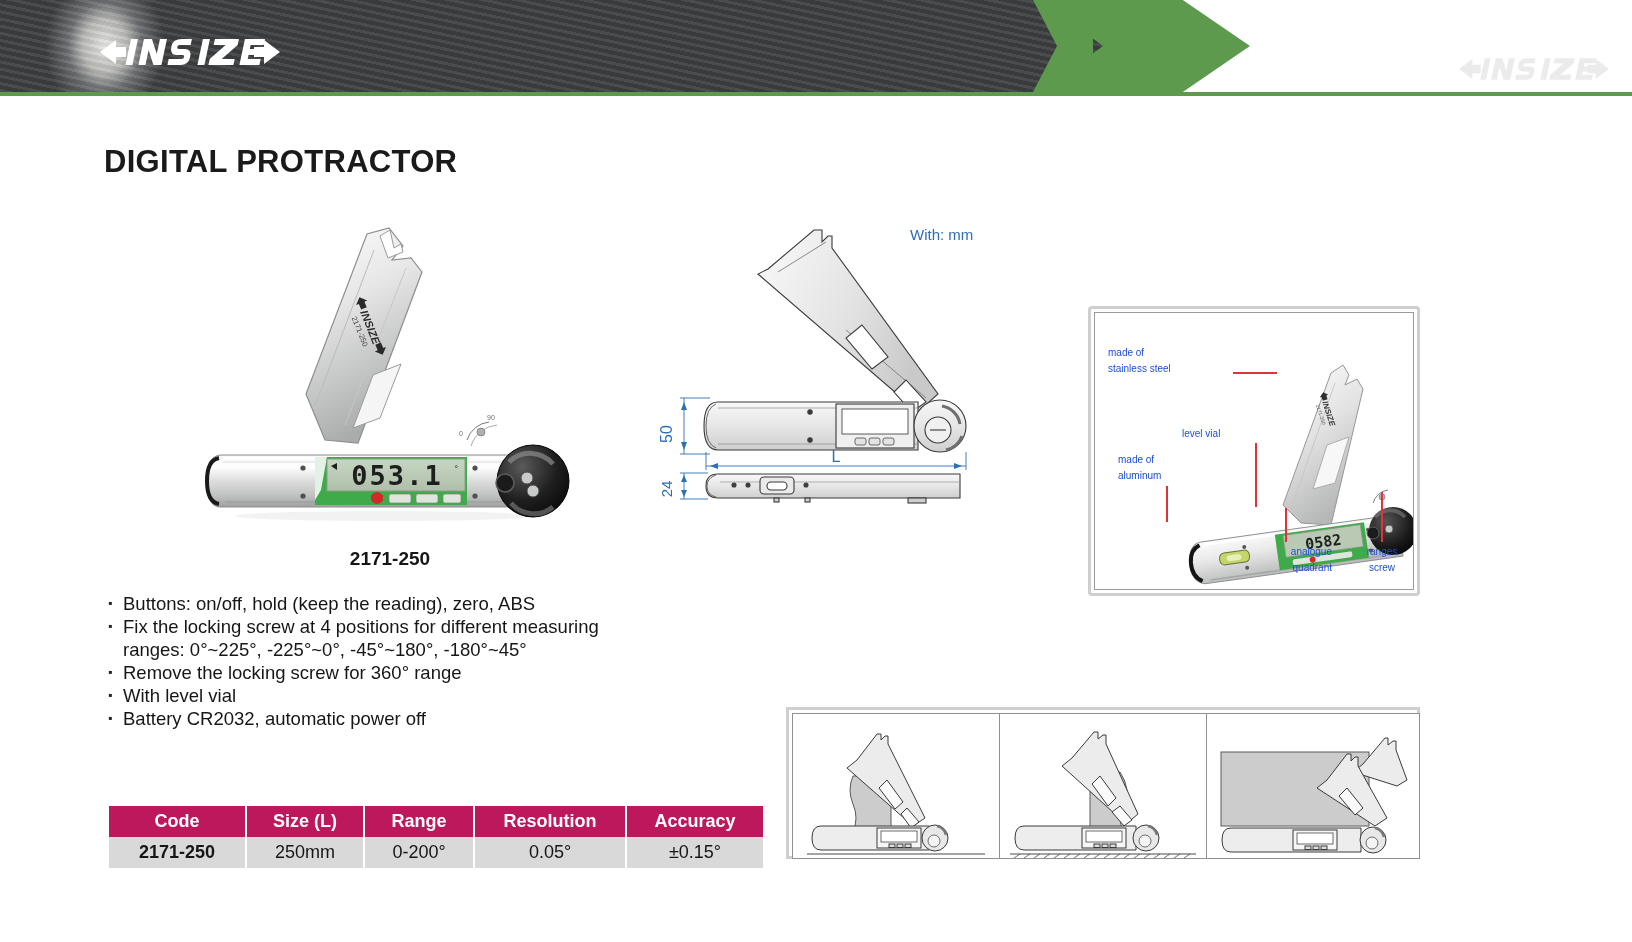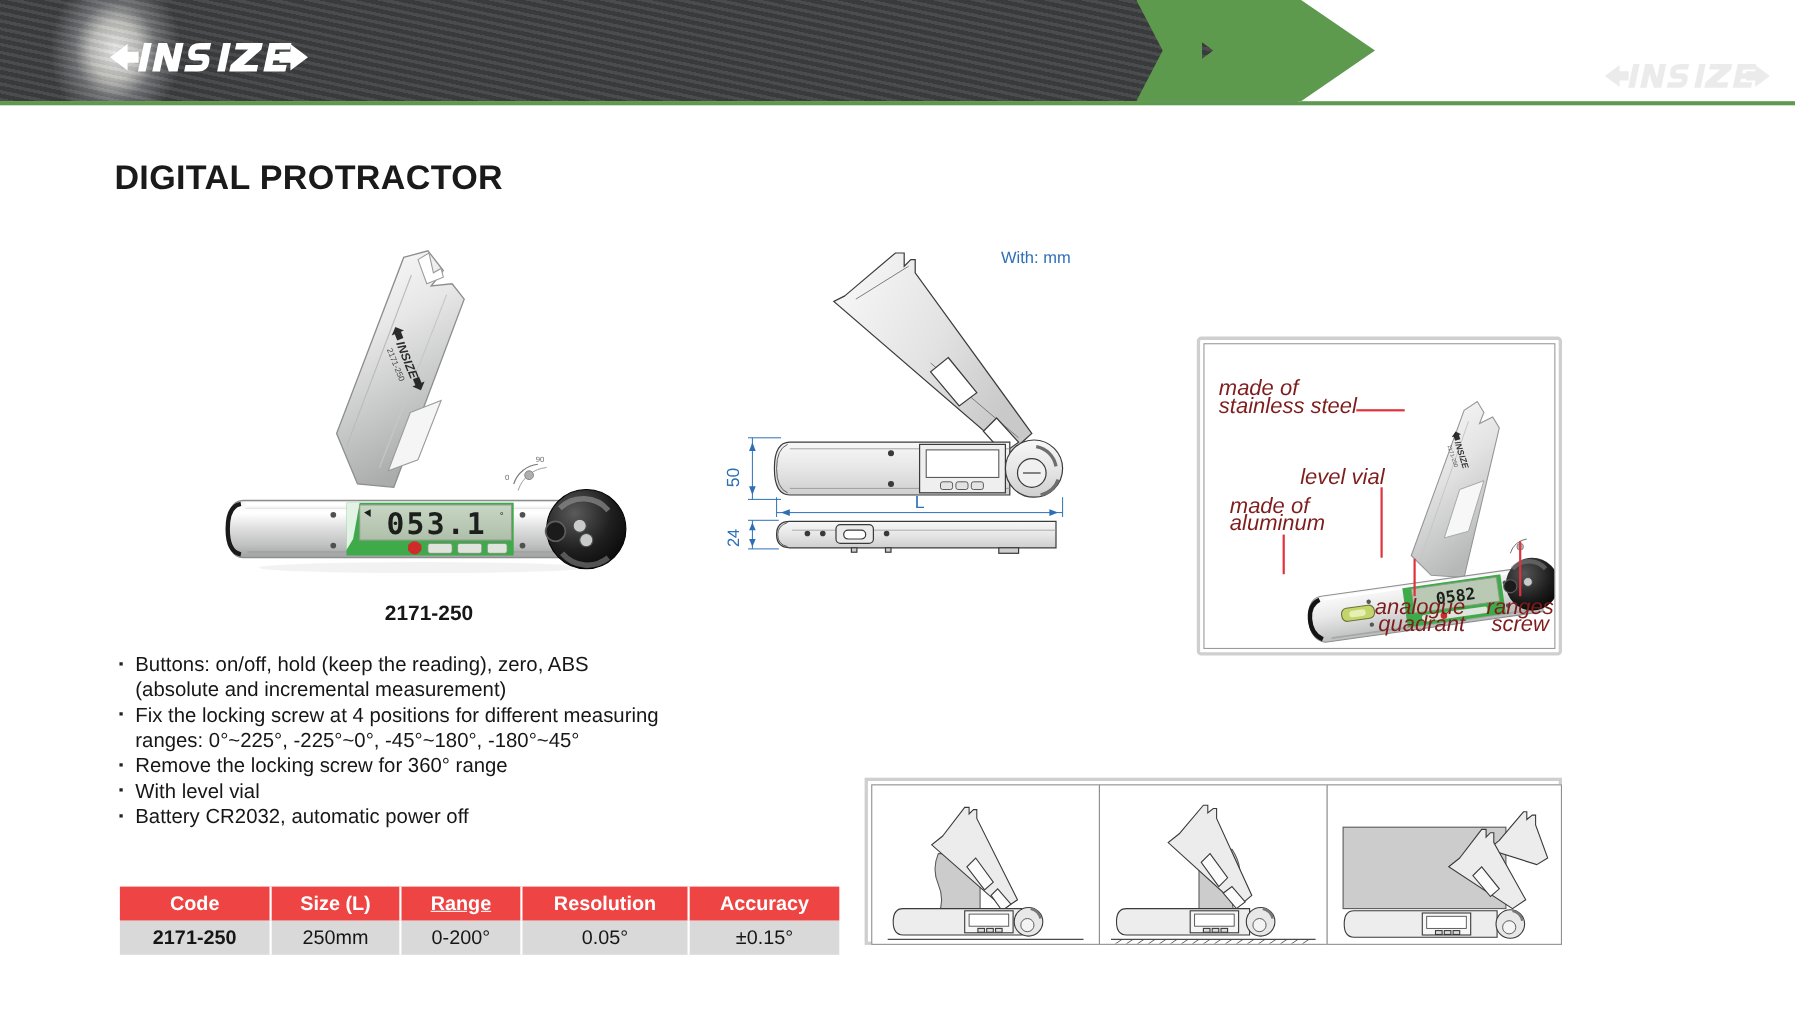--- a/index.html
+++ b/index.html
@@ -144,41 +144,41 @@
   .bullet-text { flex: 1 1 auto; }
 
   
   .spec-table {
     position: absolute;
     left: 109px; top: 806px;
     border-collapse: collapse;
     font-size: 18px;
   }
   .spec-table th {
-    background: #ef4444;
+    background: #be185d;
     color: #ffffff;
     font-weight: bold;
     padding: 5px 10px;
     border-right: 2px solid #ffffff;
     white-space: nowrap;
   }
   .spec-table th:last-child { border-right: none; }
   .spec-table td {
     background: #d9d9d9;
     color: #161616;
     padding: 5px 10px;
     border-right: 2px solid #ffffff;
     text-align: center;
     white-space: nowrap;
   }
   .spec-table td:last-child { border-right: none; }
   .spec-table td.code-cell { font-weight: bold; }
   .col-code { width: 116px; }
   .col-size { width: 96px; margin-left: 34px; }
-  .col-range { width: 88px; text-decoration: underline; }
+  .col-range { width: 88px; }
   .col-res { width: 130px; margin-left: 39px; }
   .col-acc { width: 116px; }
 
   
   .tech-drawing {
     position: absolute;
     left: 650px; top: 212px;
     width: 350px; height: 300px;
   }
   .unit-label {
@@ -202,24 +202,23 @@
   .feature-inner {
     position: absolute;
     left: 3px; top: 3px;
     width: 320px; height: 278px;
     border: 1px solid #9a9a9a;
     box-sizing: border-box;
     overflow: hidden;
   }
   .callout {
     position: absolute;
-    font-size: 20px;
-    color: #7f1d1d;
+    font-size: 10px;
+    color: #1d4ed8;
     line-height: 16px;
-    font-style: italic;
   }
   .cal-ss    { left: 1108px; top: 345px; }
   .cal-lv    { left: 1182px; top: 426px; }
   .cal-al    { left: 1118px; top: 452px; }
   .cal-aq    { left: 1240px; top: 544px; text-align: right; width: 92px; }
   .cal-ls    { left: 1346px; top: 544px; text-align: center; width: 72px; }
   .lead {
     position: absolute;
     background: #e1323c;
   }
@@ -579,21 +578,20 @@
 <div class="callout cal-ls">
   <div>ranges</div>
   <div>screw</div>
 </div>
 
 <div class="bullets">
   <div class="bullet-row">
     <span class="bullet-mark">▪</span>
     <span class="bullet-text">
       <span>Buttons: on/off, hold (keep the reading), zero, ABS</span><br>
-      <span>(absolute and incremental measurement)</span>
     </span>
   </div>
   <div class="bullet-row">
     <span class="bullet-mark">▪</span>
     <span class="bullet-text">
       <span>Fix the locking screw at 4 positions for different measuring</span><br>
       <span>ranges: 0°~225°, -225°~0°, -45°~180°, -180°~45°</span>
     </span>
   </div>
   <div class="bullet-row">

